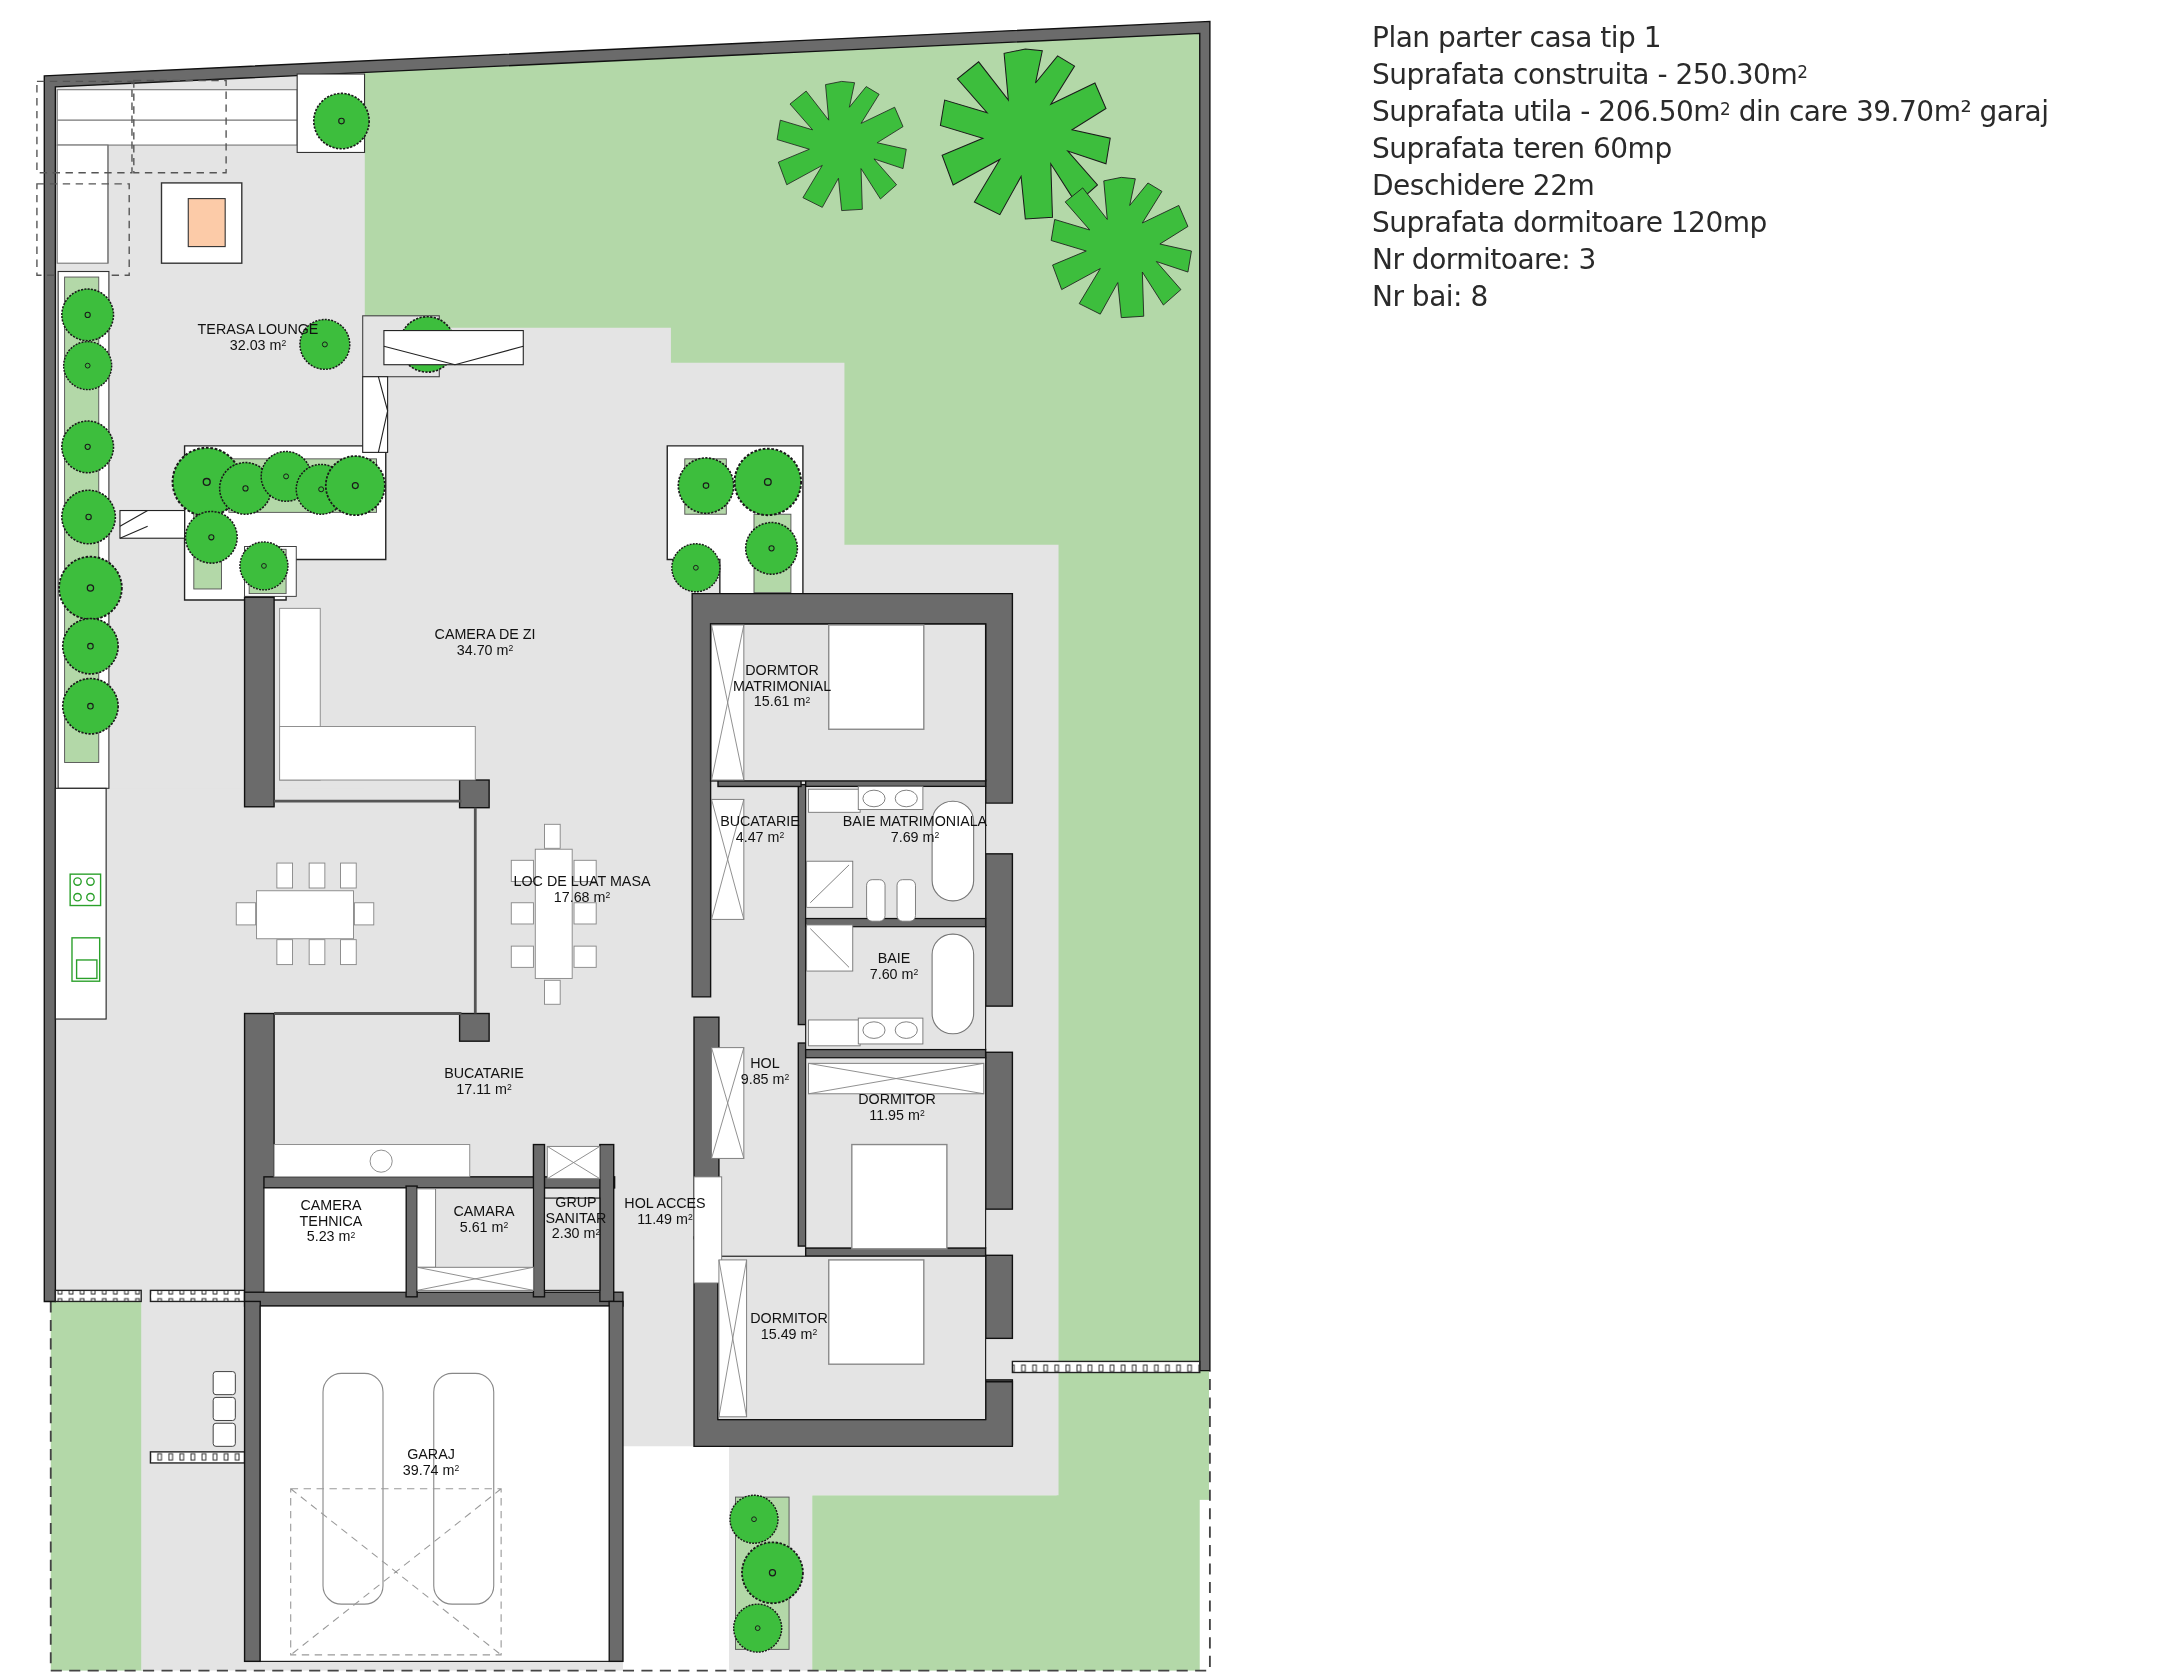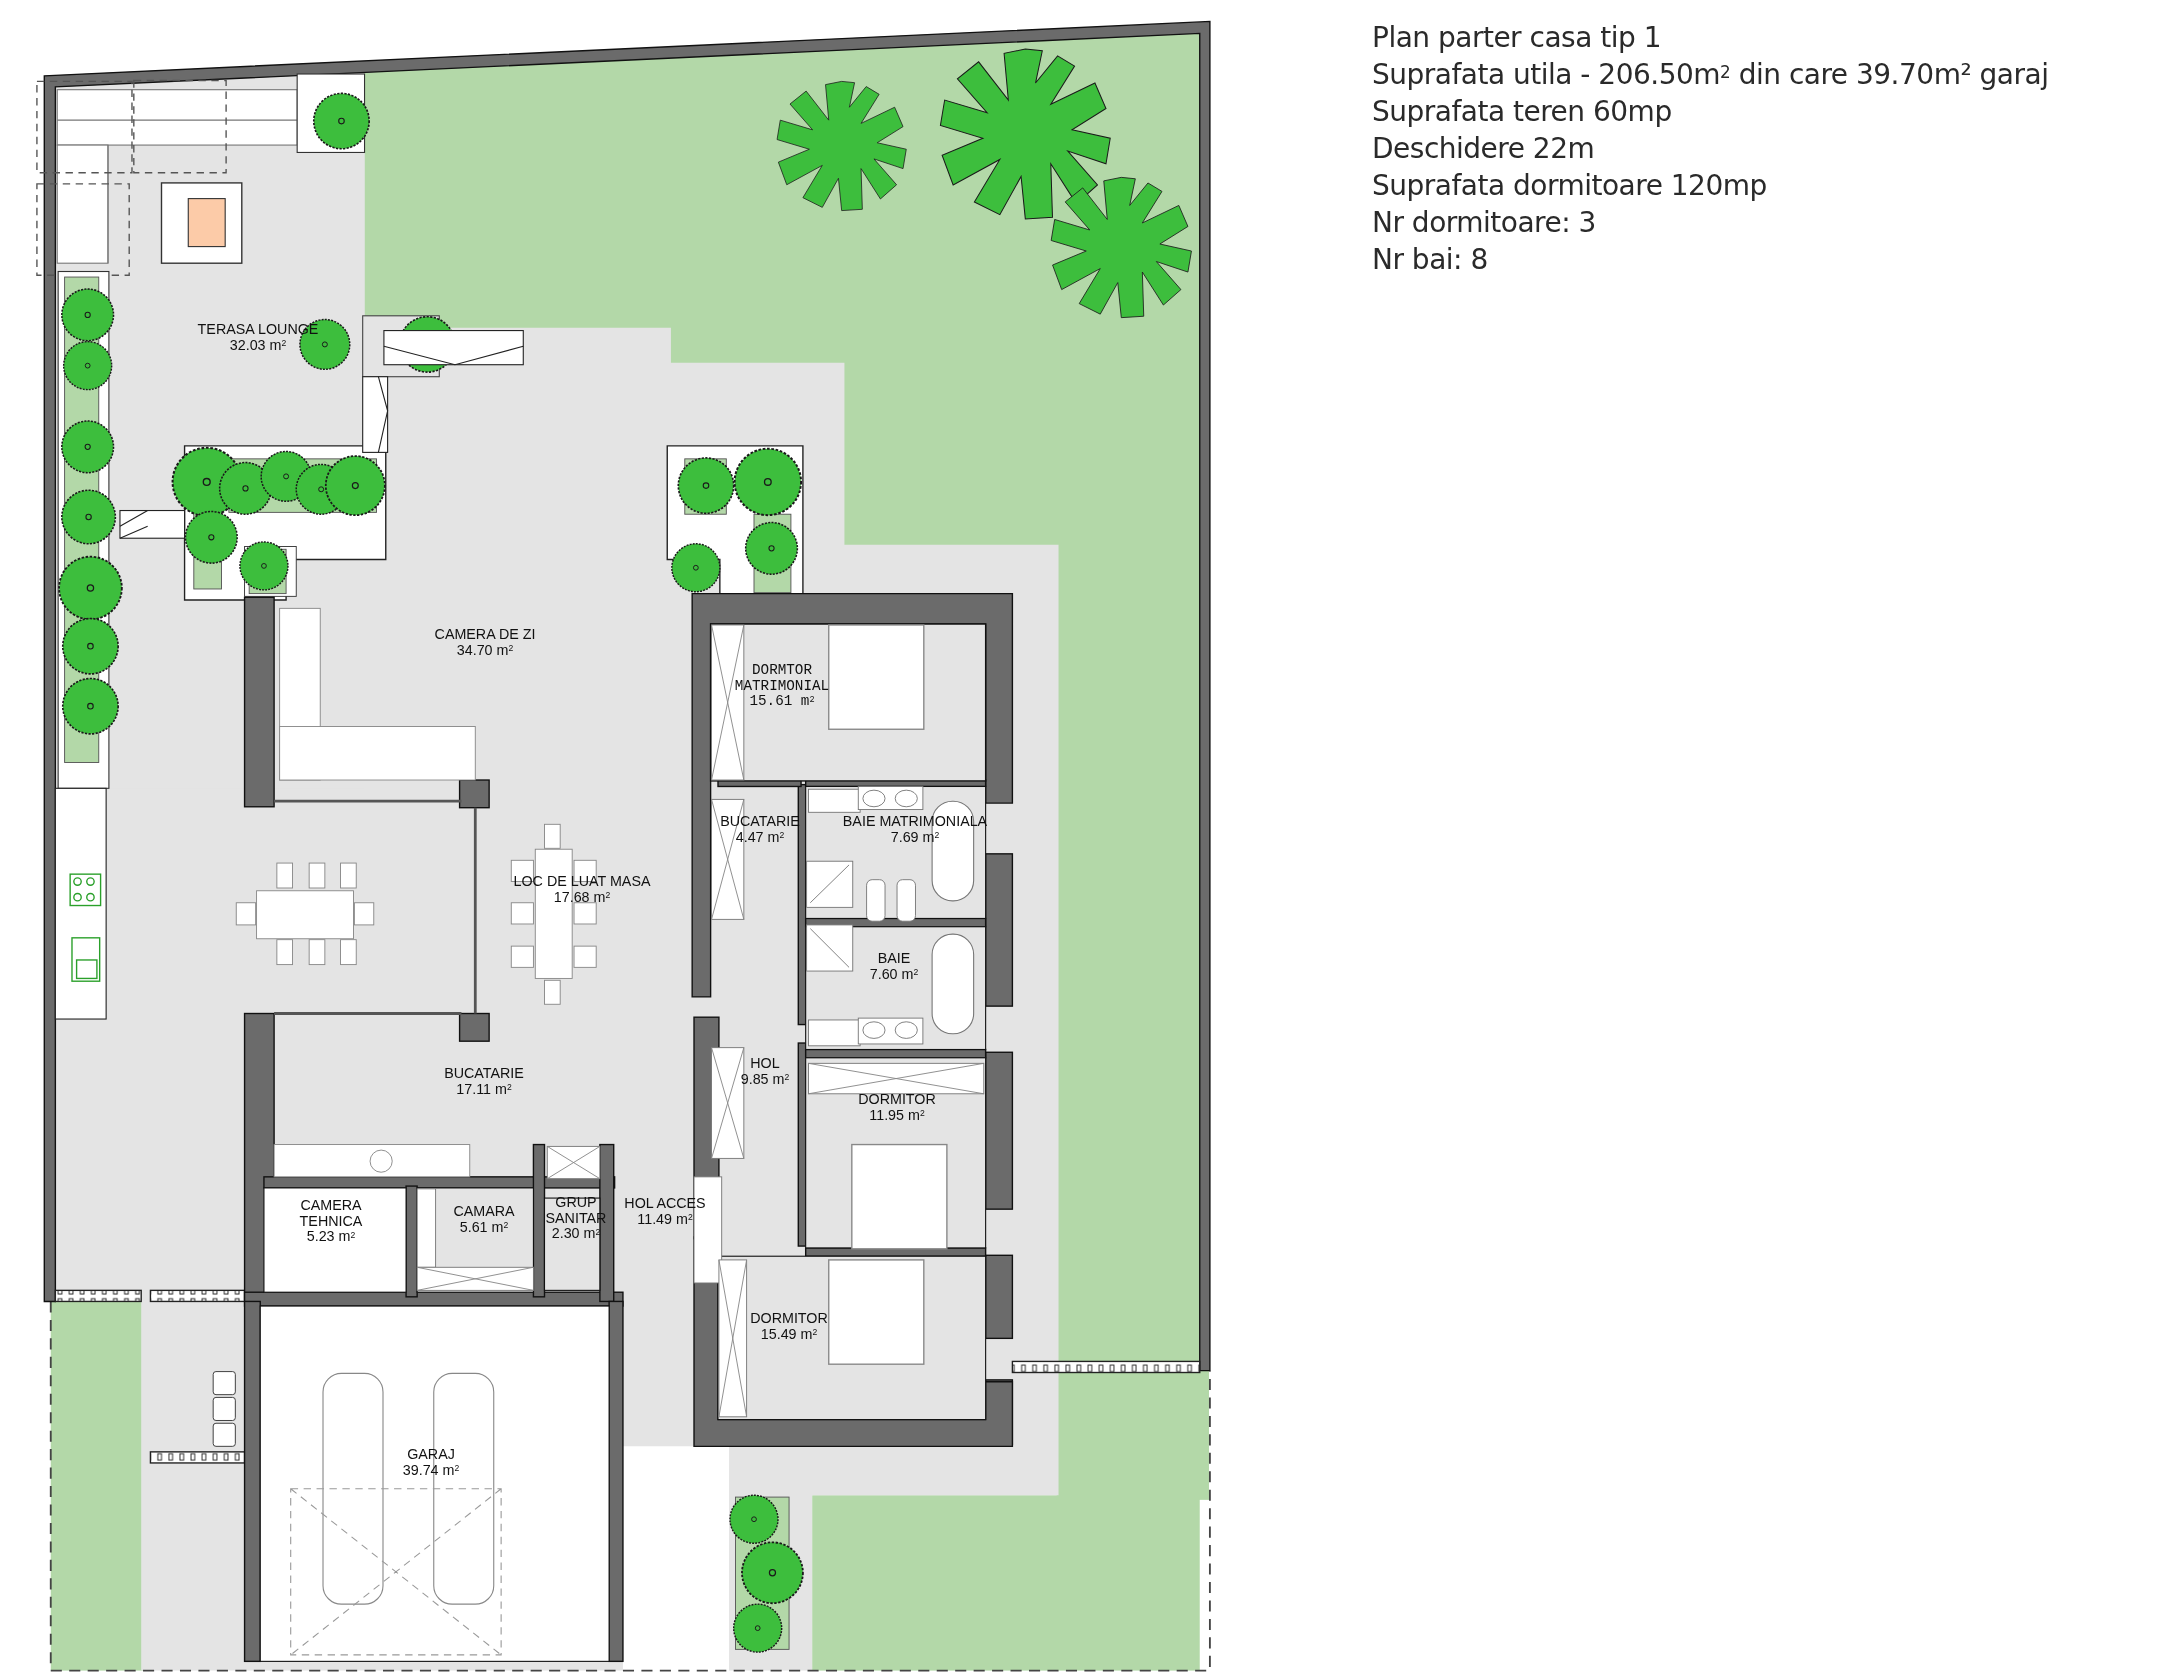--- a/index.html
+++ b/index.html
@@ -270,21 +270,21 @@
 
 <div id="labels">
     <div class="lbl" style="left: 258px; top: 322px;">
       <div>TERASA LOUNGE</div>
       <div>32.03 m<sup>2</sup></div>
     </div>
     <div class="lbl" style="left: 485px; top: 627px;">
       <div>CAMERA DE ZI</div>
       <div>34.70 m<sup>2</sup></div>
     </div>
-    <div class="lbl" style="left: 782px; top: 663px; font-family: Liberation Mono, monospace;">
+    <div class="lbl" style="left: 782px; top: 663px;">
       <div>DORMTOR</div>
       <div>MATRIMONIAL</div>
       <div>15.61 m<sup>2</sup></div>
     </div>
     <div class="lbl" style="left: 760px; top: 814px;">
       <div>BUCATARIE</div>
       <div>4.47 m<sup>2</sup></div>
     </div>
     <div class="lbl" style="left: 894px; top: 814px; margin-left: 21px;">
       <div>BAIE MATRIMONIALA</div>
@@ -333,20 +333,21 @@
       <div>15.49 m<sup>2</sup></div>
     </div>
     <div class="lbl" style="left: 431px; top: 1447px;">
       <div>GARAJ</div>
       <div>39.74 m<sup>2</sup></div>
     </div>
   </div>
 
 <div class="info">
   <div>Plan parter casa tip 1</div>
+  <div><span>Suprafata construita - 250.30m</span><sup>2</sup><span></span></div>
   <div><span>Suprafata utila - 206.50m</span><sup>2</sup><span> din care 39.70m² garaj</span></div>
   <div>Suprafata teren 60mp</div>
   <div>Deschidere 22m</div>
   <div>Suprafata dormitoare 120mp</div>
   <div>Nr dormitoare: 3</div>
   <div>Nr bai: 8</div>
 </div>
 
 
 </body></html>

